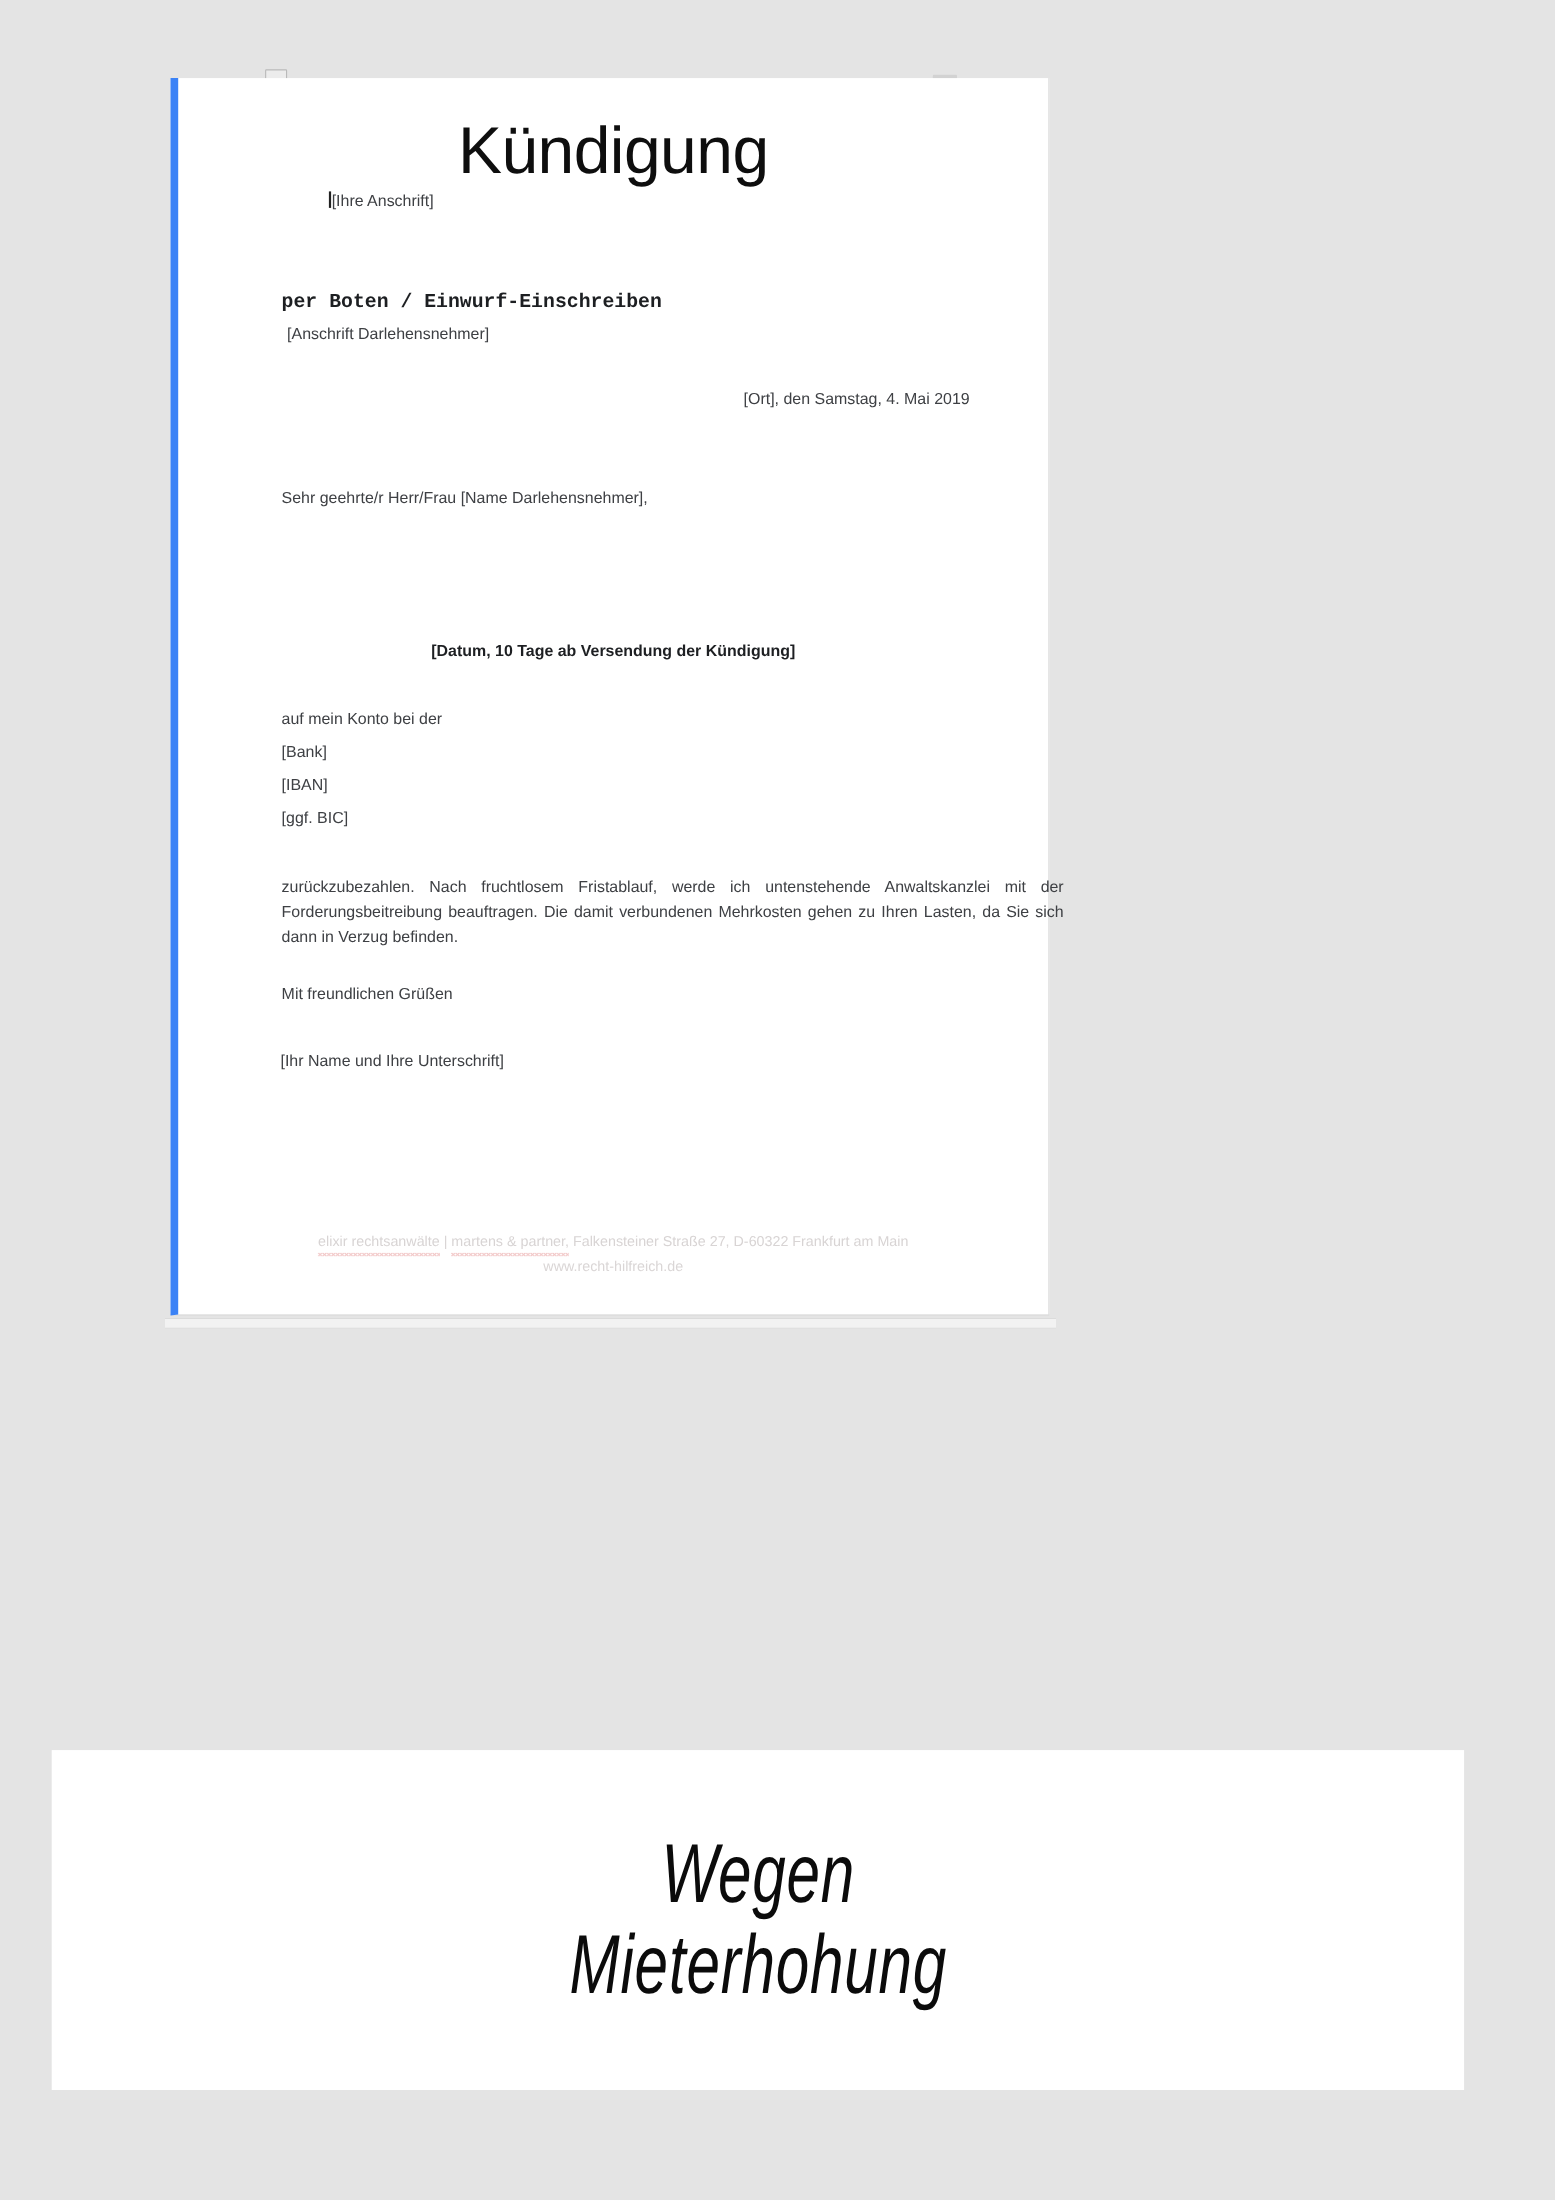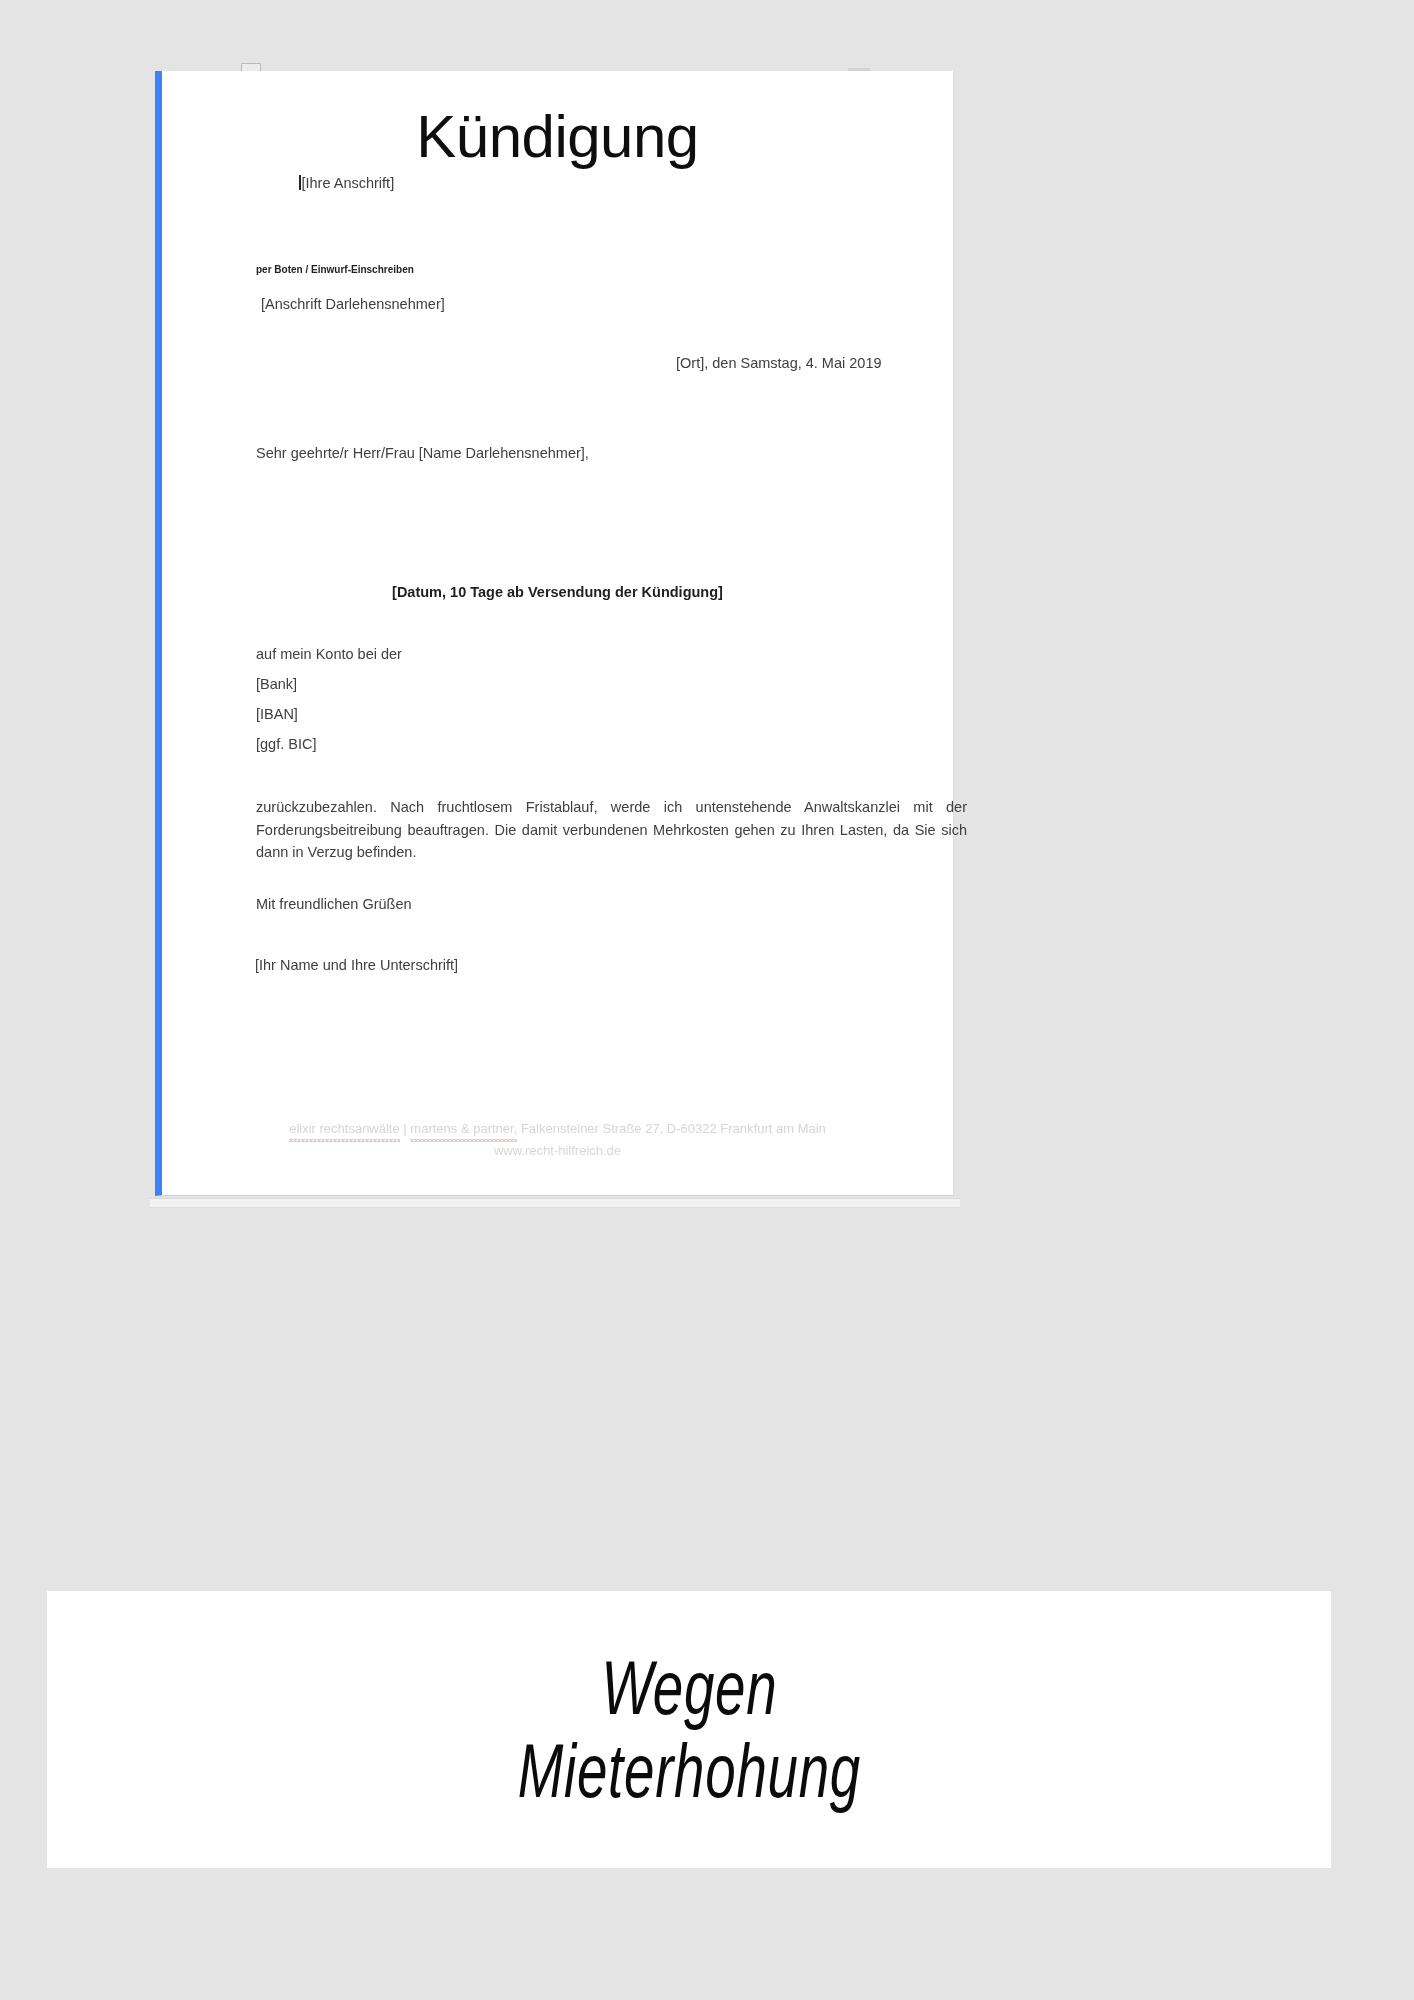--- a/index.html
+++ b/index.html
@@ -100,21 +100,21 @@
   .caret {
     display: inline-block;
     width: 1.5px;
     height: 15px;
     background: #222;
     vertical-align: -2px;
     margin-right: 1px;
   }
 
   .addr-line { left: 93px; top: 101px; margin-left: 44px; }
-  .line-boten { left: 94px; top: 191px; font-size: 10px; }
+  .line-boten { left: 94px; top: 191px; font-size: 18px; font-family: Liberation Mono, monospace; }
   .line-anschrift-dn { left: 99px; top: 222px; }
   .line-ort { left: 514px; top: 281px; }
   .line-salut { left: 94px; top: 371px; }
 
   .para-1 { left: 94px; top: 430px; width: 711px; }
   .line-datum-bold {
     left: 0; right: 0; top: 513px; text-align: center;
     font-size: 14.5px; font-weight: 700; color: #1d1f22;
     position: absolute; font-family: "Liberation Sans", sans-serif;
   }
@@ -169,21 +169,21 @@
       linear-gradient(-45deg, transparent 40%, #f2c9c9 40%, #f2c9c9 60%, transparent 60%);
     background-size: 4px 3px;
     background-repeat: repeat-x;
   }
 
   
   .caption-card {
     position: absolute;
     left: 47px; top: 1591px;
     width: 1284px;
-    height: 277px;
+    height: 309px;
     background: #ffffff;
     display: flex;
     align-items: center;
     justify-content: center;
   }
   .caption-text {
     font-family: "Liberation Sans Narrow", "Liberation Sans", sans-serif;
     font-style: italic;
     font-weight: 400;
     font-size: 76px;

